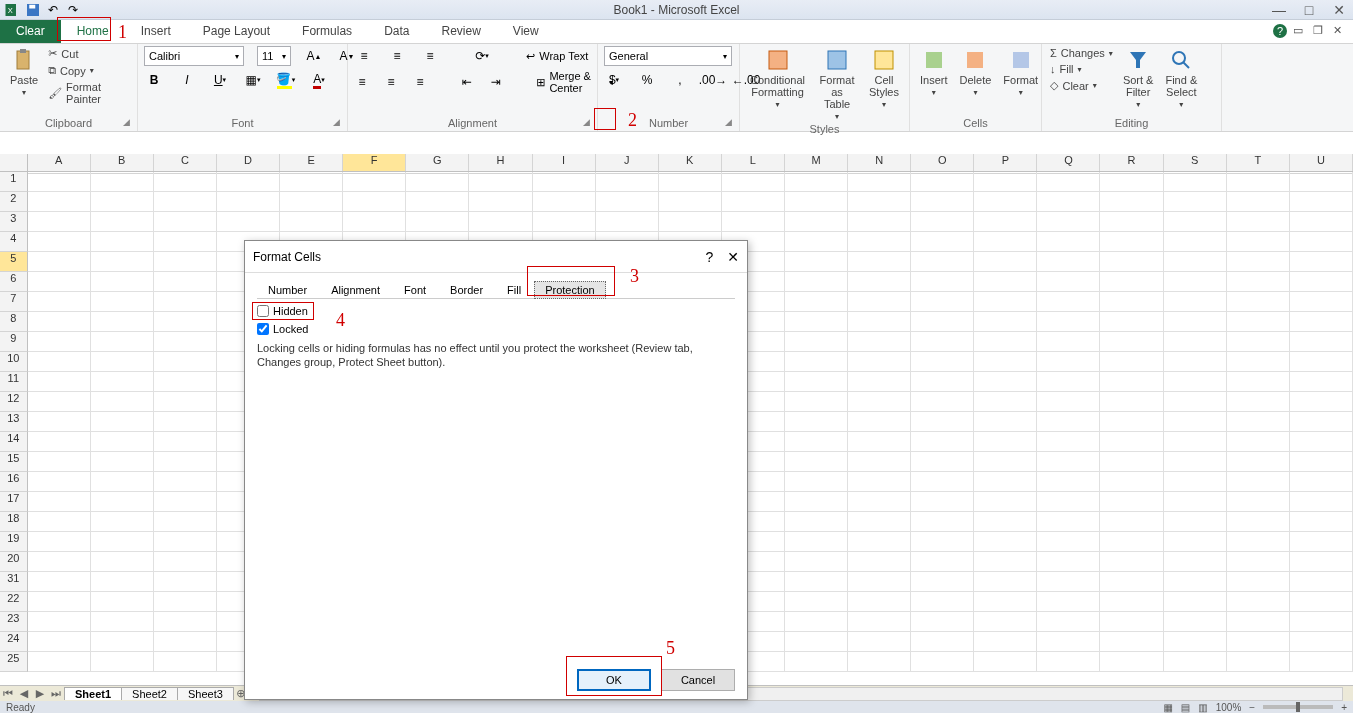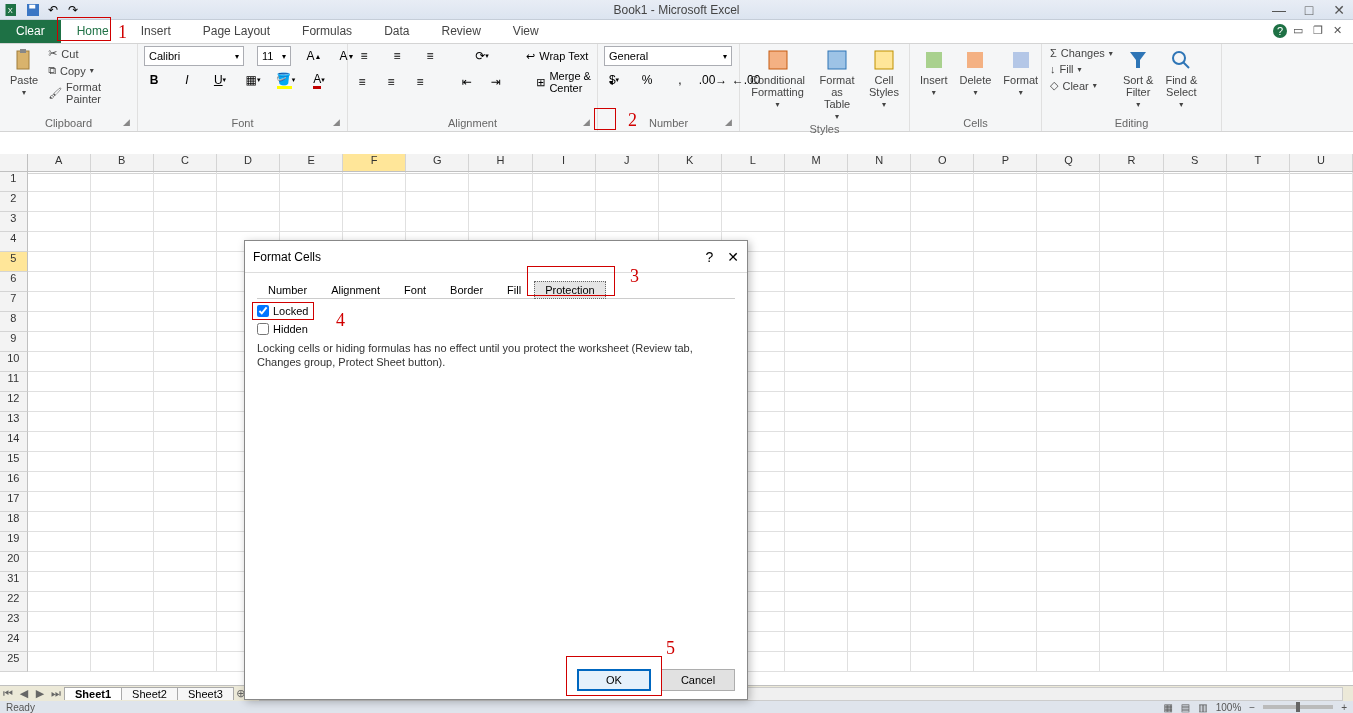--- a/index.html
+++ b/index.html
@@ -1028,26 +1028,26 @@
   <div class="dlg-body">
     <div class="dlg-tabs">
       <div class="dlg-tab">Number</div>
       <div class="dlg-tab">Alignment</div>
       <div class="dlg-tab">Font</div>
       <div class="dlg-tab">Border</div>
       <div class="dlg-tab">Fill</div>
       <div class="dlg-tab active">Protection</div>
     </div>
     <label class="chk">
+        <input type="checkbox" style="">
+        <span>Hidden</span>
+      </label>
+    <label class="chk">
         <input type="checkbox" checked="" style="">
         <span>Locked</span>
-      </label>
-    <label class="chk">
-        <input type="checkbox" style="">
-        <span>Hidden</span>
       </label>
     <div class="dlg-text">Locking cells or hiding formulas has no effect until you protect the worksheet (Review tab, Changes group, Protect Sheet button).</div>
   </div>
   <div class="dlg-btns">
     <button class="dlg-btn default">OK</button>
     <button class="dlg-btn">Cancel</button>
   </div>
 </div>
 
 <div class="annot" style="left:57px;top:17px;width:54px;height:24px"></div>

